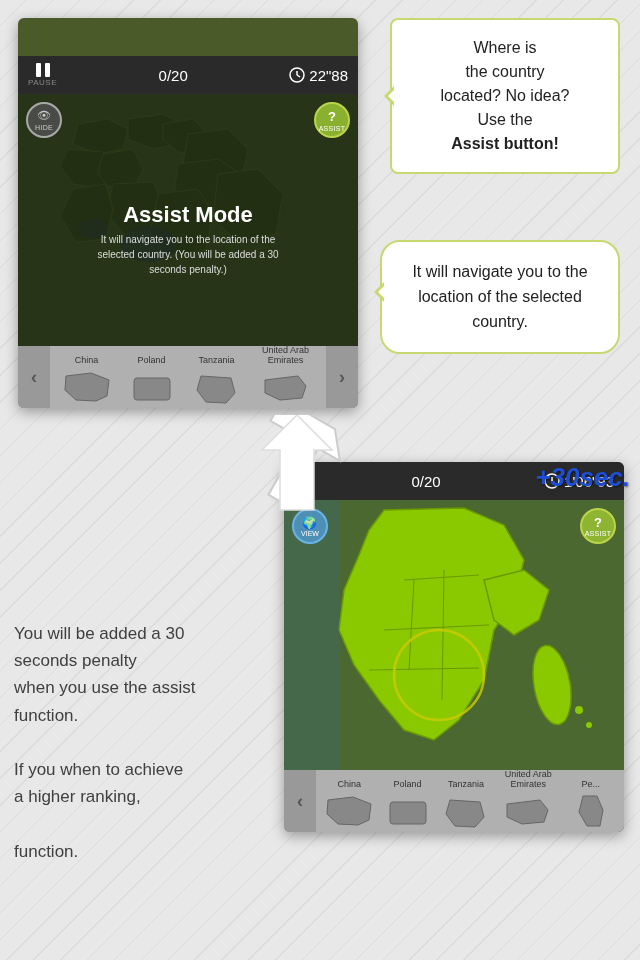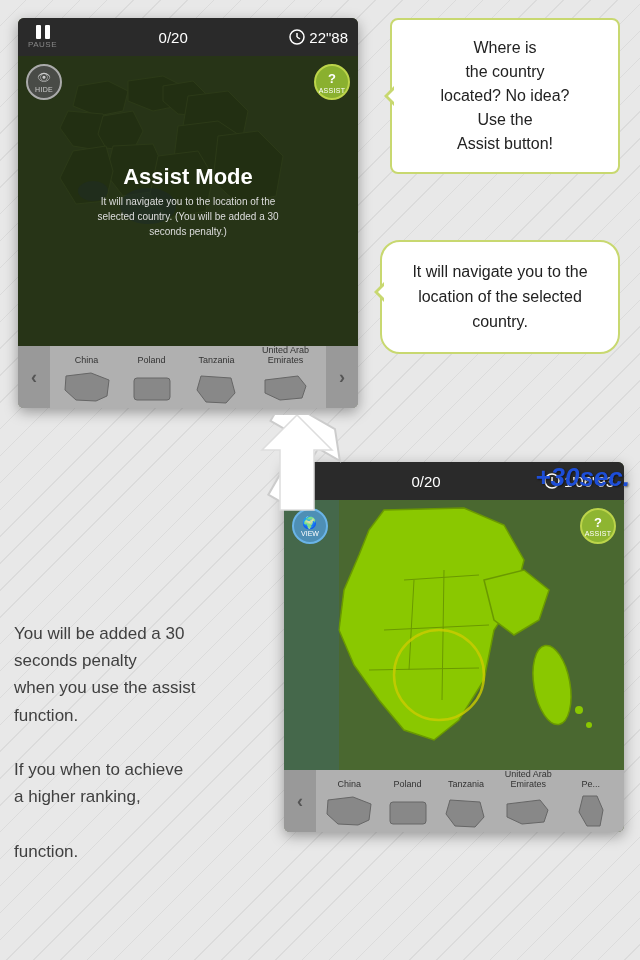--- a/index.html
+++ b/index.html
@@ -25,20 +25,21 @@
       box-shadow: 0 4px 14px rgba(0,0,0,0.35);
     }
 
     .game-toolbar {
       display: flex;
       align-items: center;
       justify-content: space-between;
       background: #2a2a2a;
       height: 38px;
       padding: 0 10px;
+      margin-top: 38px;
     }
     .toolbar-pause {
       display: flex;
       flex-direction: column;
       align-items: center;
       gap: 1px;
     }
     .pause-icon {
       display: flex;
       gap: 4px;
@@ -232,21 +233,21 @@
       content: '';
       position: absolute;
       left: -13px;
       top: 50%;
       transform: translateY(-50%);
       border: 9px solid transparent;
       border-right-color: #fff;
       z-index: 1;
     }
     .bubble-1 strong {
-      font-weight: normal;
+      font-weight: bold;
     }
     .bubble-2 {
       position: absolute;
       top: 240px;
       left: 380px;
       width: 240px;
       background: #fff;
       border-radius: 20px;
       border: 2px solid #c8d870;
       padding: 18px 20px;

